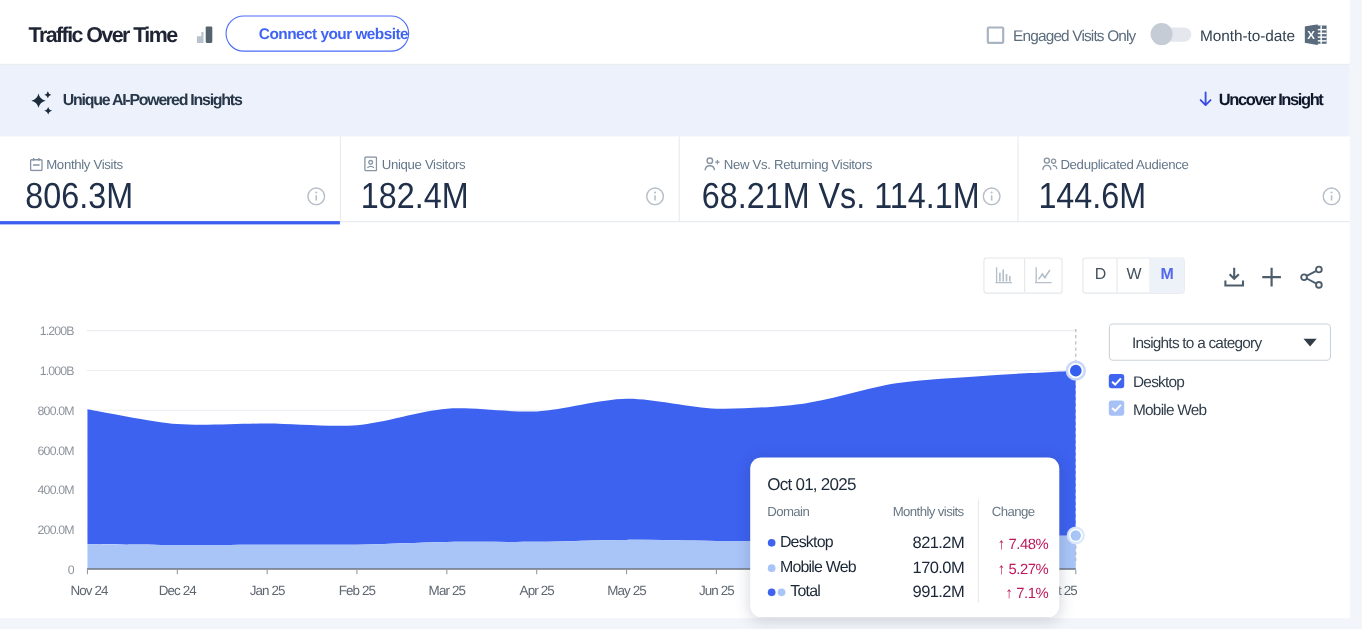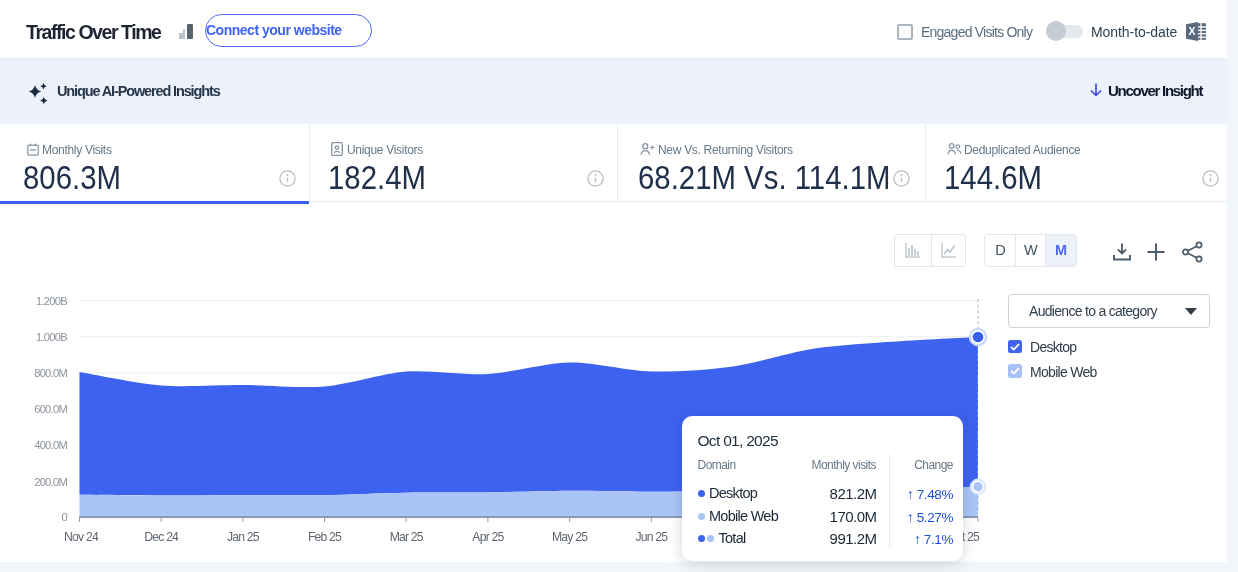--- a/index.html
+++ b/index.html
@@ -2,21 +2,21 @@
 <html><head>
 <meta charset="utf-8">
 <style>
 * { margin:0; padding:0; box-sizing:border-box; }
 html,body { width:1238px; height:572px; overflow:hidden; }
 body { background:#f2f5f9; font-family:"Liberation Sans", sans-serif; letter-spacing:-0.05em; }
 .card { position:absolute; left:0; top:0; width:1227px; height:562px; background:#fff;padding-left:36px; }
 .abs { position:absolute; }
 
 .title { left:26px; top:21px; font-size:19.5px; font-weight:700; color:#1e2433; letter-spacing:-0.074em; }
-.btn { left:205px; top:14px; width:167px; height:33px; border:1.4px solid #4b6cf7; border-radius:17px; color:#3f63f5; font-weight:700; font-size:14px; text-align:left; line-height:30px; letter-spacing:-0.035em; }
+.btn { left:205px; top:14px; width:167px; height:33px; border:1.4px solid #4b6cf7; border-radius:17px; color:#3f63f5; font-weight:700; font-size:14px; text-align:right; line-height:30px; letter-spacing:-0.035em; }
 .cklabel { left:921px; top:24px; font-size:14px; color:#5c6d7e; letter-spacing:-0.055em; }
 .mtd { left:1091px; top:24px; font-size:14px; color:#31414f; letter-spacing:-0.005em; }
 .ckbox { left:897px; top:24px; width:16px; height:16px; border:2px solid #a9b4c0; border-radius:2px; }
 .toggletrack { left:1046px; top:25px; width:37px; height:13px; background:#e4e8ee; border-radius:7px; }
 .toggleknob { left:1046px; top:21px; width:20px; height:20px; background:#c5ccd6; border-radius:50%; }
 .hdrline { left:0; top:57.5px; width:1227px; height:1px; background:#e7eaee; }
 
 .band { left:0; top:58.5px; width:1227px; height:65px; background:#edf1fb; }
 .bandtext { left:57px; top:83px; font-size:14.5px; font-weight:700; color:#273749; letter-spacing:-0.078em; }
 .uncover { left:1108px; top:82px; font-size:15px; font-weight:700; color:#0f172a; letter-spacing:-0.085em; }
@@ -34,21 +34,21 @@
 .bench { left:1008px; top:294px; width:202px; height:34px; border:1px solid #ccd2d9; border-radius:4px; background:#fff; }
 .benchtext { left:1029px; top:303px; font-size:14px; color:#333f4c; letter-spacing:-0.05em; }
 .legendlabel { left:1030px; font-size:14px; color:#2f3c49; letter-spacing:-0.05em; }
 .legbox { left:1008px; width:13.5px; height:13.5px; border-radius:2.5px; }
 
 .tip { left:682px; top:416px; width:281px; height:145px; background:#fff; border-radius:10px; box-shadow:0 2px 14px rgba(30,40,70,0.20); z-index:5; }
 .tiptitle { left:15.5px; top:16px; font-size:15.5px; font-weight:400; color:#1c2a39; letter-spacing:-0.045em; }
 .tiphdr { font-size:12px; color:#697886; top:41.5px; letter-spacing:-0.045em; }
 .tiprow { font-size:14.5px; color:#1b2736; letter-spacing:-0.05em; }
 .tipval { font-size:15px; color:#1b2736; letter-spacing:-0.035em; }
-.tipchg { font-size:13.5px; color:#1d4ed8; letter-spacing:-0.03em; }
+.tipchg { font-size:13.5px; color:#be185d; letter-spacing:-0.03em; }
 .dot { width:7px; height:7px; border-radius:50%; }
 </style>
 </head>
 <body>
 <div class="card">
 
   <div class="abs title">Traffic Over Time</div>
   <svg class="abs" style="left:176px;top:21px" width="20" height="20" viewBox="0 0 20 20">
     <path d="M3 18 V12 h4 v-4 h2 V18 Z" fill="#b9c3cd"></path>
     <rect x="11" y="3" width="6" height="15" rx="1" fill="#55636f"></rect>
@@ -239,40 +239,40 @@
   <line x1="978" y1="496" x2="978" y2="513" stroke="#aeb3ba" stroke-width="1" stroke-dasharray="3,2.6"></line>
   <circle cx="978" cy="337" r="9.2" fill="#c9d7f9"></circle>
   <circle cx="978" cy="337" r="6.9" fill="#fff"></circle>
   <circle cx="978" cy="337" r="5.3" fill="#3560ee"></circle>
   <circle cx="978" cy="486.8" r="8.2" fill="#dbe7fb"></circle>
   <circle cx="978" cy="486.8" r="6.2" fill="#fff"></circle>
   <circle cx="978" cy="486.8" r="4.7" fill="#a8c5f8"></circle>
 </svg>
 
 <div class="abs bench"></div>
-<div class="abs benchtext">Audience to a category</div>
+<div class="abs benchtext">Insights to a category</div>
 <svg class="abs" style="left:1184px;top:307px" width="14" height="9" viewBox="0 0 14 9">
     <path d="M1 1 L7 8 L13 1 Z" fill="#323c46"></path>
   </svg>
 <div class="abs legbox" style="top:339.8px;background:#4064f0"></div>
 <svg class="abs" style="left:1010px;top:342.8px" width="10" height="8" viewBox="0 0 10 8">
     <path d="M1 4 L3.8 6.6 L9 1" stroke="#fff" stroke-width="1.8" fill="none"></path>
   </svg>
 <div class="abs legendlabel" style="top:339px">Desktop</div>
 <div class="abs legbox" style="top:364px;background:#a7c1f7"></div>
 <svg class="abs" style="left:1010px;top:367px" width="10" height="8" viewBox="0 0 10 8">
     <path d="M1 4 L3.8 6.6 L9 1" stroke="#fff" stroke-width="1.8" fill="none"></path>
   </svg>
 <div class="abs legendlabel" style="top:363.5px">Mobile Web</div>
 
 <div class="abs tip">
   <div class="abs tiptitle">Oct 01, 2025</div>
   <div class="abs tiphdr" style="left:15.5px">Domain</div>
   <div class="abs tiphdr" style="left:104px;width:90px;text-align:right;white-space:nowrap">Monthly visits</div>
-  <div class="abs tiphdr" style="left:207px;width:64px;text-align:right">Change</div>
+  <div class="abs tiphdr" style="left:207px;width:64px;text-align:center">Change</div>
   <div class="abs" style="left:206.5px;top:38px;width:1px;height:94px;background:#e8eaed"></div>
   <div class="abs dot" style="left:15.5px;top:74px;background:#3e63f0"></div>
   <div class="abs tiprow" style="left:27px;top:69px">Desktop</div>
   <div class="abs tipval" style="left:130px;top:69px;width:64.5px;text-align:right">821.2M</div>
   <div class="abs tipchg" style="left:207px;top:70px;width:64px;text-align:right"><span style="font-size:14px">↑</span> 7.48%</div>
   <div class="abs dot" style="left:15.5px;top:96.5px;background:#a8c5f8"></div>
   <div class="abs tiprow" style="left:27px;top:91.5px">Mobile Web</div>
   <div class="abs tipval" style="left:130px;top:91.5px;width:64.5px;text-align:right">170.0M</div>
   <div class="abs tipchg" style="left:207px;top:92.5px;width:64px;text-align:right"><span style="font-size:14px">↑</span> 5.27%</div>
   <div class="abs dot" style="left:15.5px;top:118.5px;background:#3e63f0"></div>

